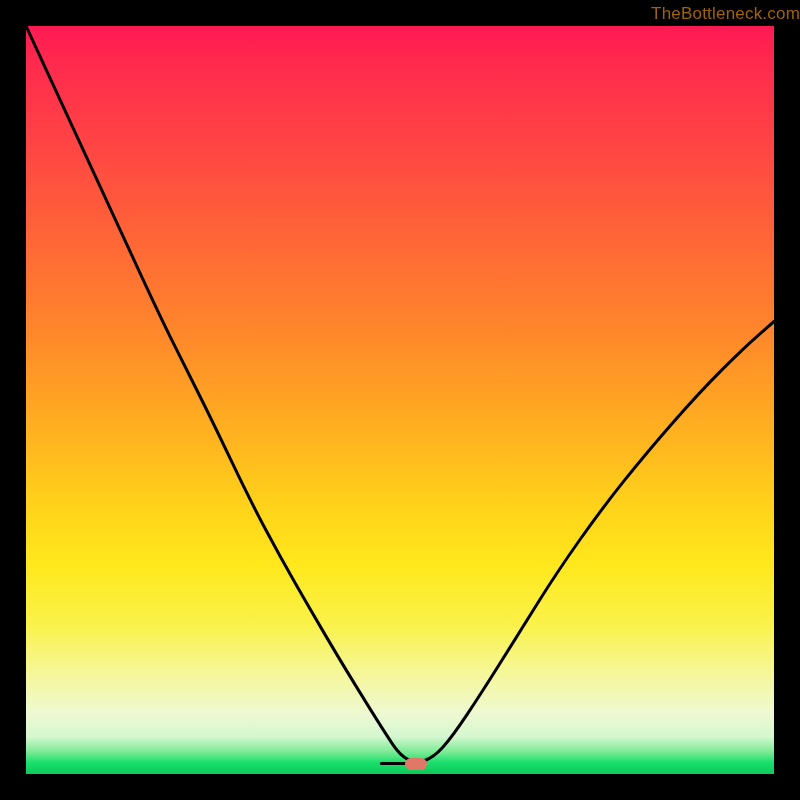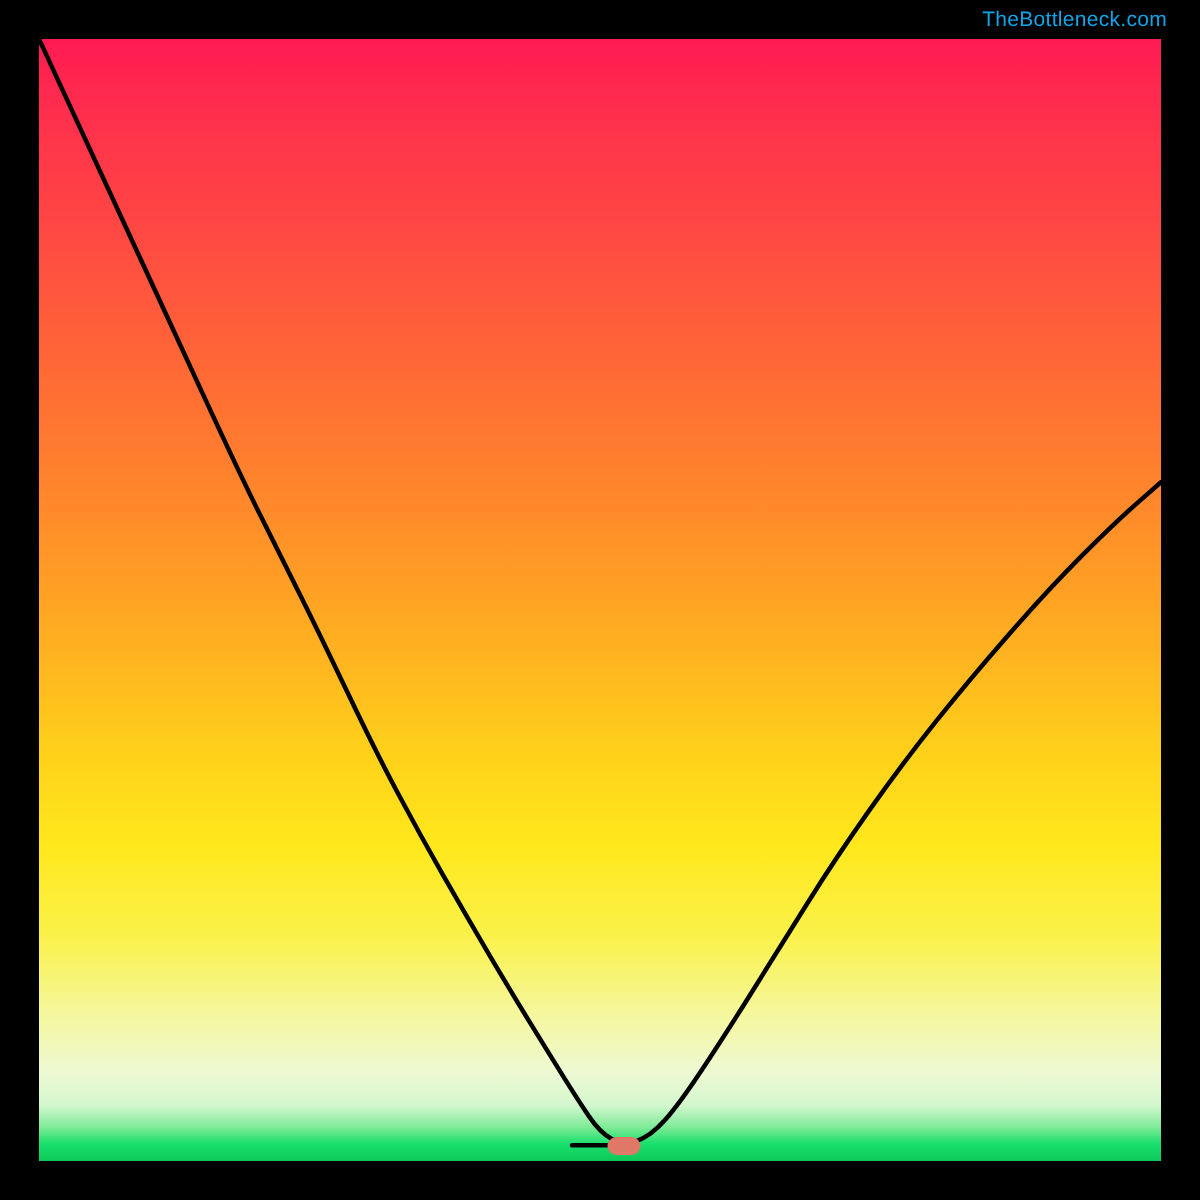--- a/index.html
+++ b/index.html
@@ -55,23 +55,23 @@
     position: absolute;
     width: 22px;
     height: 12px;
     border-radius: 6px;
     background: #e07868;
     transform: translate(-50%, -50%);
   }
   .attribution {
     position: absolute;
     top: 4px;
-    right: 22px;
-    color: #0ea5e9;
-    font-size: 14px;
+    right: 0;
+    color: #a16207;
+    font-size: 17px;
     letter-spacing: 0.2px;
     user-select: none;
   }
 </style>
 </head>
 <body>
 
 <div class="stage">
 
   <div class="plot-area">

